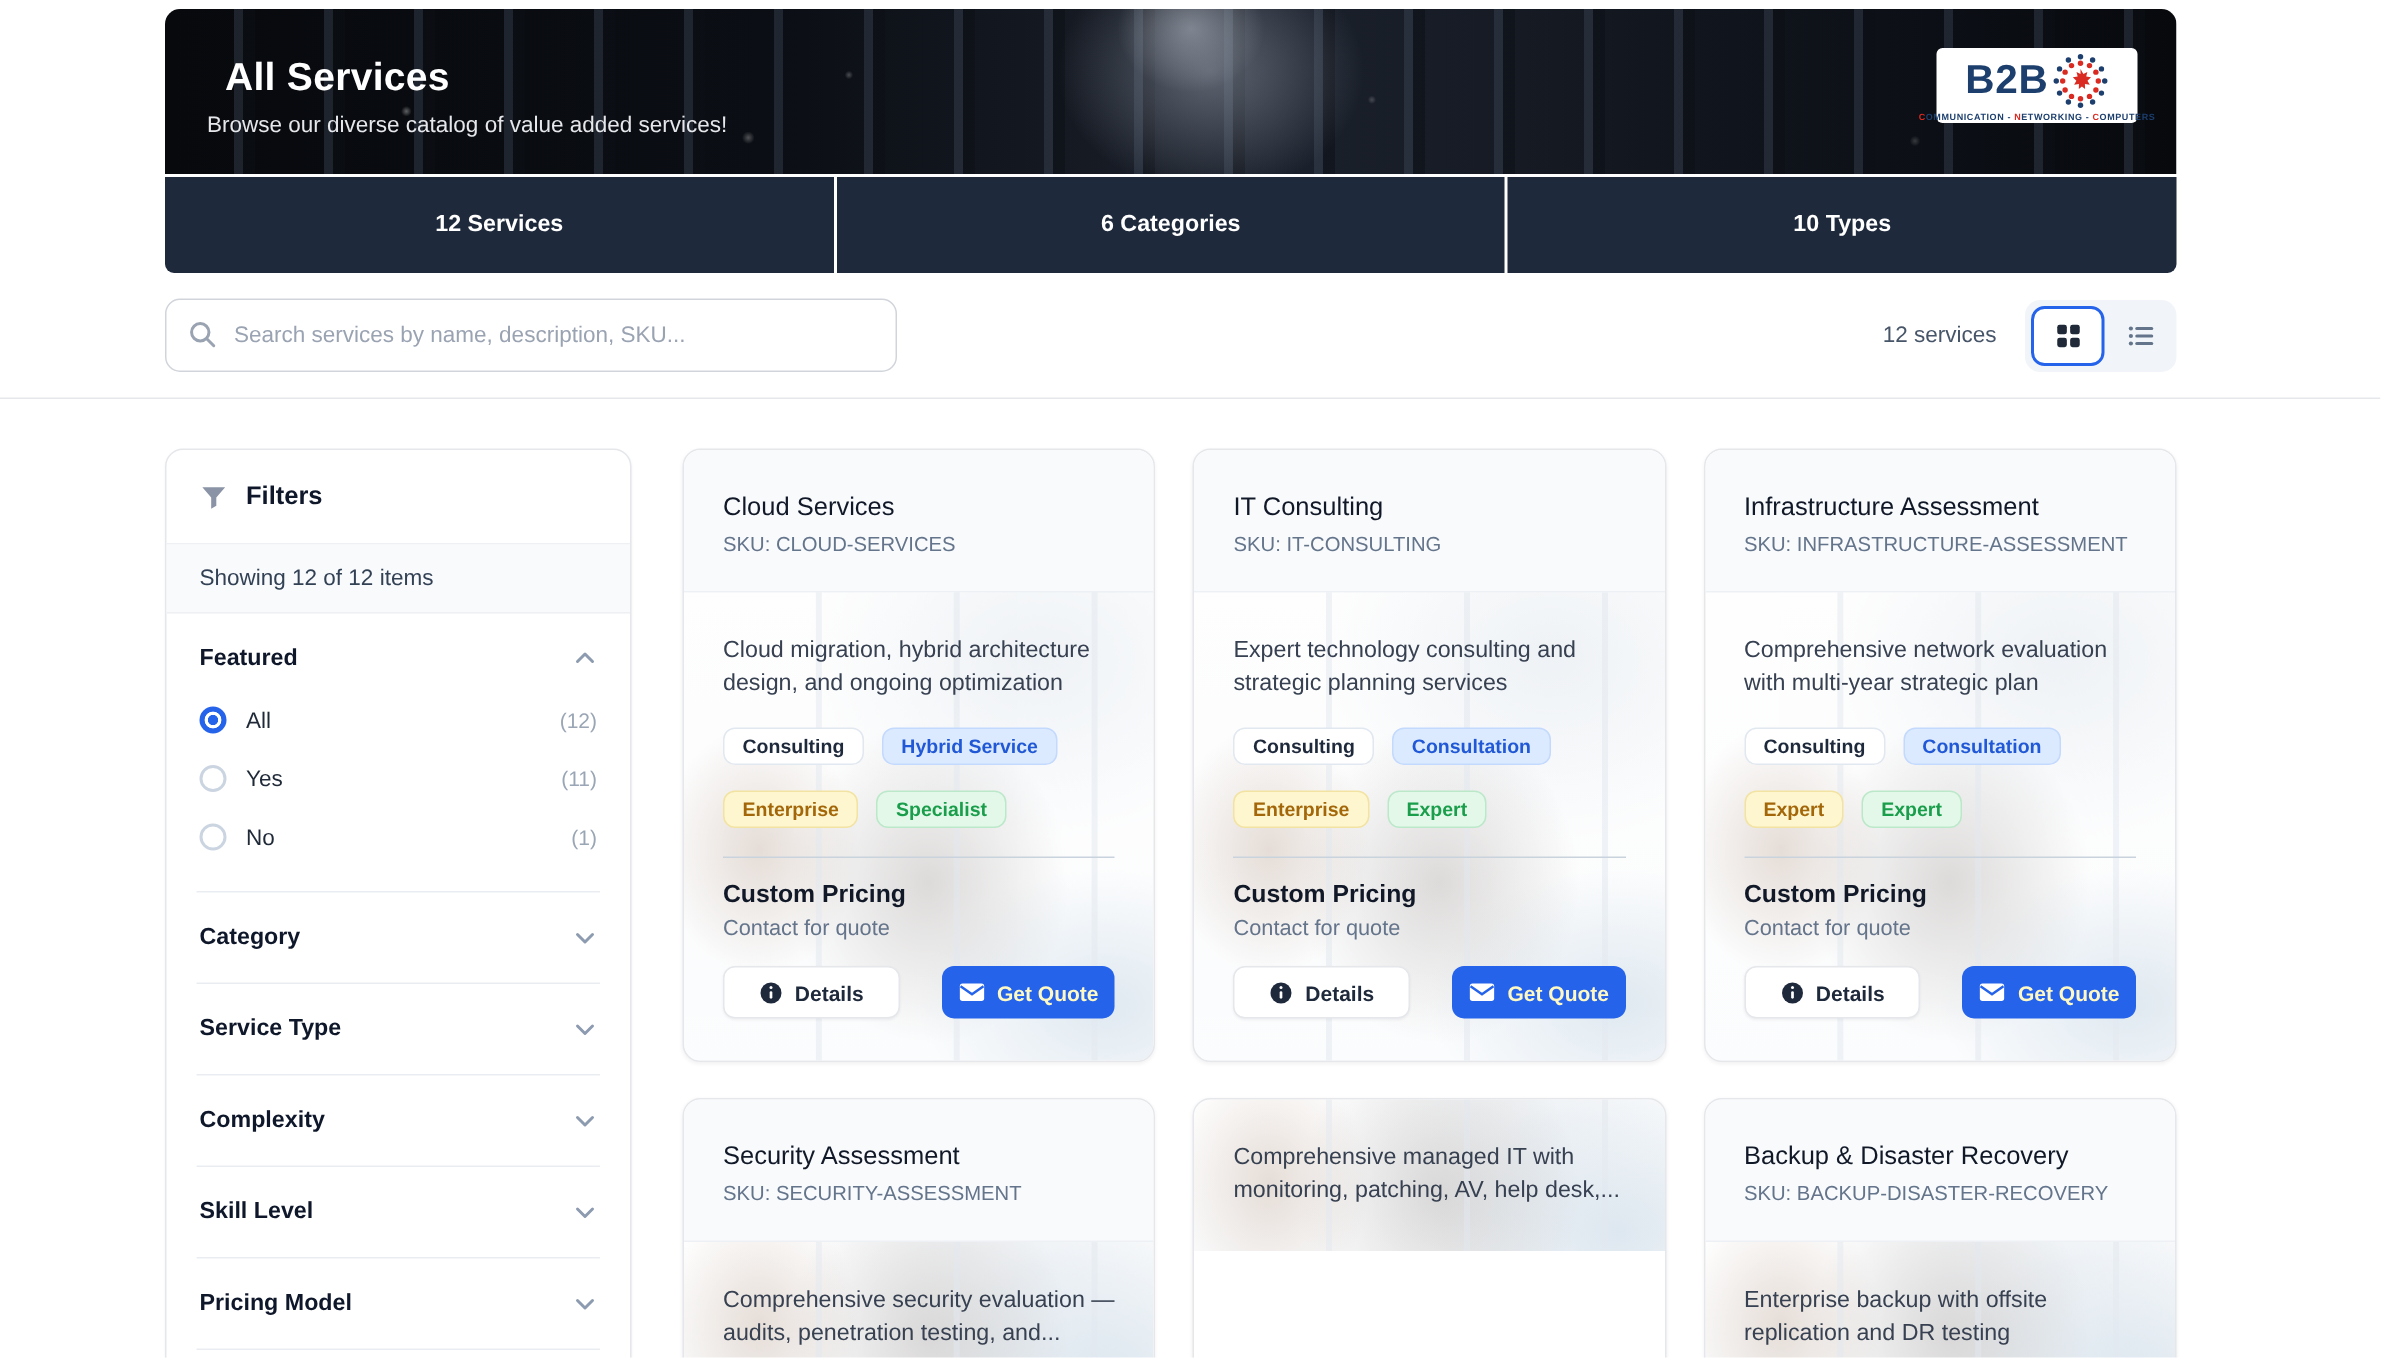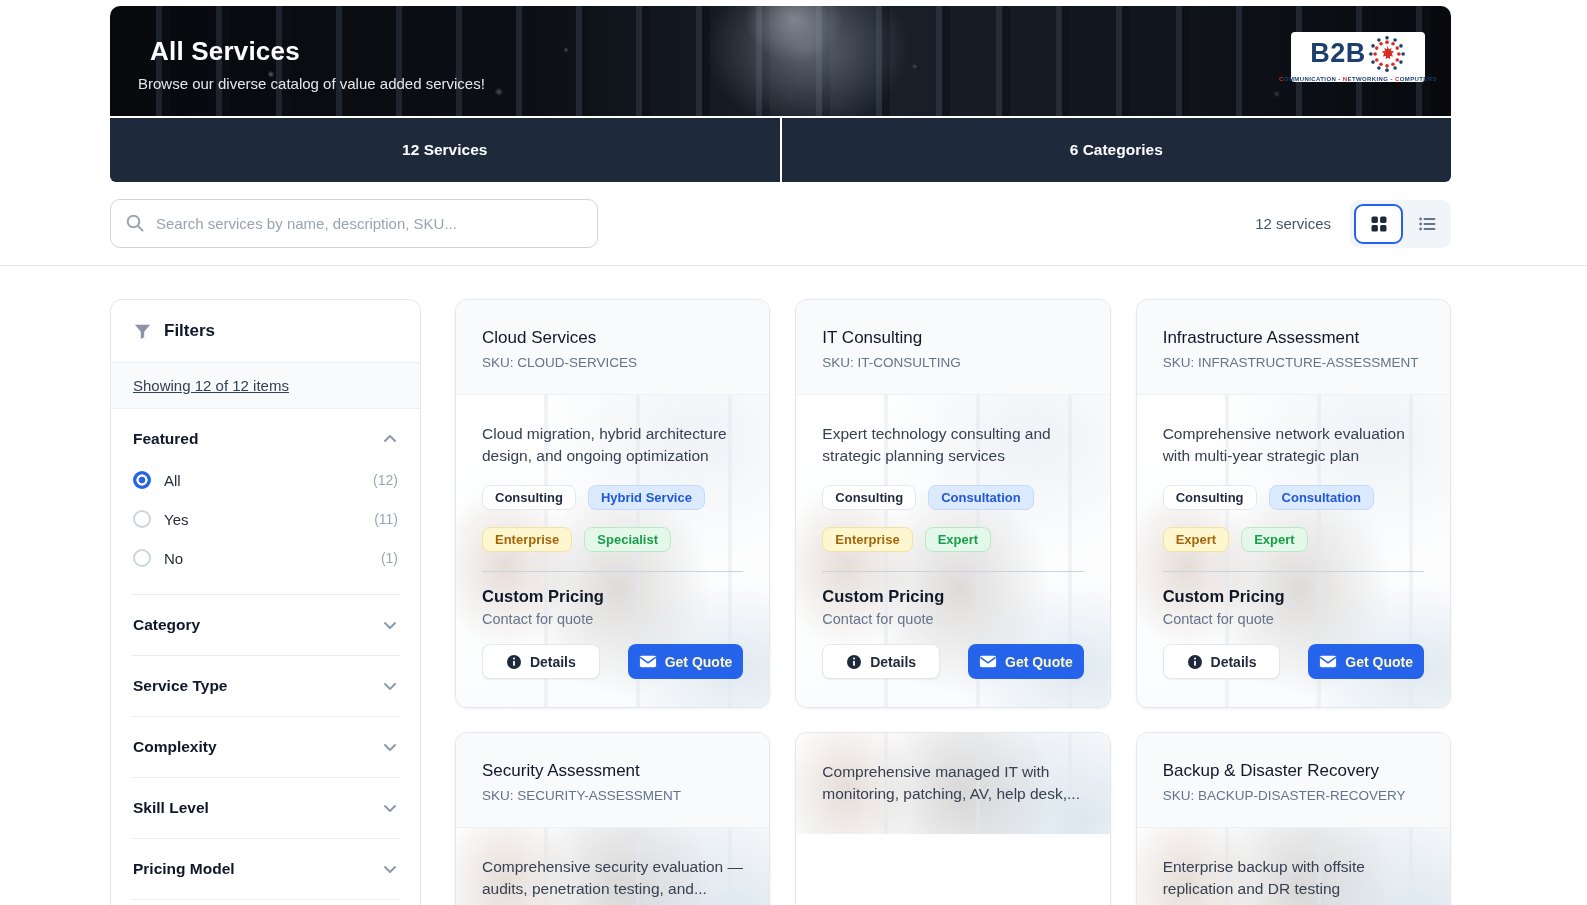--- a/index.html
+++ b/index.html
@@ -59,21 +59,21 @@
   .page-divider { margin-top:17px; border:none; border-top:1px solid #e5e7eb; width:1587px; margin-left:-110px; }
 
   
   .main { margin-top:33px; display:flex; gap:34px; align-items:flex-start; }
 
   
   .sidebar { width:311px; flex:none; background:#fff; border:1px solid #e5e7eb; border-radius:12px;
     box-shadow:0 1px 2px rgba(16,24,40,.05); height:660px; overflow:hidden; }
   .sb-head { display:flex; align-items:center; gap:12px; padding:21px 22px; border-bottom:1px solid #eef0f3; }
   .sb-title { font-size:17px; font-weight:700; color:#0f172a; }
-  .sb-showing { background:#f8fafc; padding:14px 22px; font-size:15px; color:#334155; border-bottom:1px solid #eef0f3;text-decoration:underline; }
+  .sb-showing { background:#f8fafc; padding:14px 22px; font-size:15px; color:#334155; border-bottom:1px solid #eef0f3; }
   .sb-section { margin:0 20px; border-bottom:1px solid #e9edf2; }
   .sb-sec-head { display:flex; align-items:center; justify-content:space-between; padding:21px 2px; cursor:pointer; }
   .sb-sec-label { font-size:15.5px; font-weight:700; color:#0f172a; }
   .sb-options { padding:2px 2px 6px; }
   .sb-opt { display:flex; align-items:center; gap:13px; margin-bottom:21px; cursor:pointer; }
   .sb-opt-label { font-size:15px; color:#1f2937; }
   .sb-opt-count { margin-left:auto; font-size:14px; color:#9aa6b5; }
   .radio { width:18px; height:18px; border-radius:50%; flex:none; }
   .radio.off { border:2px solid #cbd5e1; background:#fff; }
   .radio.on { background:radial-gradient(circle, #2563eb 0 3.2px, #fff 3.6px 5.4px, #2563eb 5.8px 9px); }
@@ -159,20 +159,21 @@
       </div>
       <div class="logo-tagline">
         <span class="lead">C</span><span>OMMUNICATION</span><span> - </span><span class="lead">N</span><span>ETWORKING</span><span> - </span><span class="lead">C</span><span>OMPUTERS</span>
       </div>
     </div>
   </div>
 
   <div class="stats">
     <div class="stat">12 Services</div>
     <div class="stat">6 Categories</div>
+    <div class="stat">10 Types</div>
   </div>
 
   <div class="toolbar">
     <div class="search-wrap">
       <svg width="20" height="20" viewBox="0 0 20 20" fill="none" stroke="#9aa3b2" stroke-width="2" stroke-linecap="round">
         <circle cx="8.5" cy="8.5" r="5.8"></circle>
           <line x1="13" y1="13" x2="17.5" y2="17.5"></line>
       </svg>
       <input class="search-input" type="text" placeholder="Search services by name, description, SKU..." style="">
     </div>

